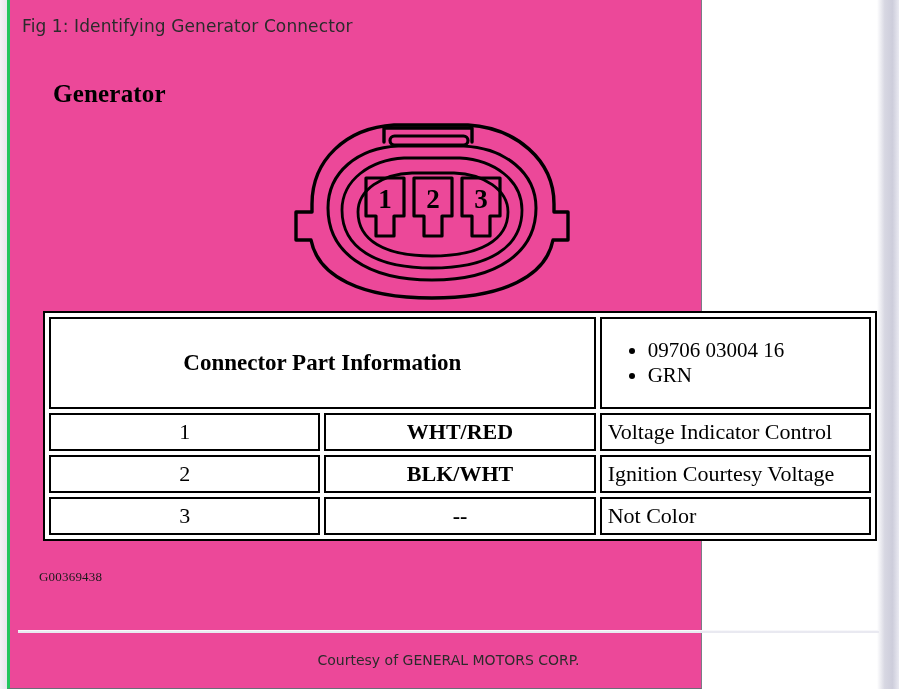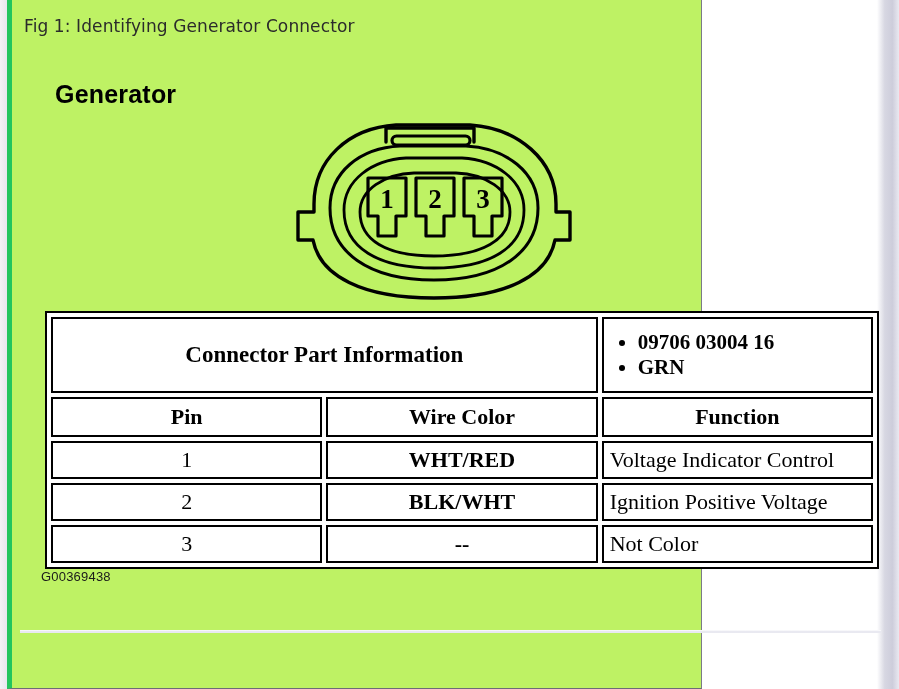--- a/index.html
+++ b/index.html
@@ -31,43 +31,43 @@
   #frame-left-edge {
     position: absolute;
     left: 0; top: 0;
     width: 7px; height: 689px;
     background: linear-gradient(to right, #f2f2f6 0%, #e6e6ee 100%);
   }
   #content-area {
     position: absolute;
     left: 7px; top: 0;
     width: 695px; height: 689px;
-    background: #bef264;
-    border-left: 5px solid #22c55e;
+    background: #ec4899;
+    border-left: 3px solid #22c55e;
     border-right: 1px solid #7b7b86;
     border-bottom: 1px solid #6c6c77;
     box-sizing: border-box;
   }
 
   
   #fig-title {
     position: absolute;
     left: 12px; top: 16px;
     font-size: 17px;
     color: #2b2b2b;
     font-family: "DejaVu Sans", sans-serif;
     letter-spacing: 0.1px;
     white-space: nowrap;
   }
 
   
   #generator-heading {
     position: absolute;
     left: 43px; top: 80px;
-    font-family: Liberation Sans, sans-serif;
+    font-family: Liberation Serif, serif;
     font-weight: bold;
     font-size: 25px;
     color: #000000;
     letter-spacing: 0.2px;
   }
 
   
   #connector-figure {
     position: absolute;
     left: 262px; top: 108px;
@@ -105,44 +105,44 @@
     text-align: center;
     font-weight: bold;
     font-size: 23px;
     height: 66px;
   }
   td.cell-partnums {
     padding: 4px 6px 4px 18px;
     height: 66px;
   }
   ul.partnum-list {
-    margin: 4px;
+    margin: 16px;
     padding: 0 0 0 24px;
     list-style: disc;
-    font-weight: bold;
+    font-weight: normal;
     font-size: 21px;
     line-height: 1.18;
   }
   ul.partnum-list li { padding: 0; margin: 0; }
 
   tr.head-row td {
     font-weight: bold;
     font-size: 22px;
     height: 30px;
   }
   tr.data-row td {
     font-size: 22px;
     height: 28px;
   }
 
   
   #figure-code {
     position: absolute;
     left: 29px; top: 569px;
-    font-family: Liberation Sans, sans-serif;
+    font-family: Liberation Serif, serif;
     font-size: 13px;
     color: #1a1a1a;
     letter-spacing: 0.2px;
   }
 
   
   #footer-divider {
     position: absolute;
     left: 8px; top: 630px;
     width: 861px; height: 3px;
@@ -235,46 +235,42 @@
           <tr>
             <td class="cell-partinfo" colspan="2">Connector Part Information</td>
             <td class="cell-partnums">
               <ul class="partnum-list">
                 <li>09706 03004 16</li>
                 <li>GRN</li>
               </ul>
             </td>
           </tr>
 
-          <tr class="head-row">
-            <td class="col-pin">Pin</td>
-            <td class="col-wire">Wire Color</td>
-            <td class="col-func" style="text-align:center;">Function</td>
-          </tr>
 
           <tr class="data-row">
             <td class="col-pin">1</td>
             <td class="col-wire">WHT/RED</td>
             <td class="col-func">Voltage Indicator Control</td>
           </tr>
 
           <tr class="data-row">
             <td class="col-pin">2</td>
             <td class="col-wire">BLK/WHT</td>
-            <td class="col-func">Ignition Positive Voltage</td>
+            <td class="col-func">Ignition Courtesy Voltage</td>
           </tr>
 
           <tr class="data-row">
             <td class="col-pin">3</td>
             <td class="col-wire">--</td>
             <td class="col-func">Not Color</td>
           </tr>
         </tbody>
       </table>
     </div>
 
     <div id="figure-code">G00369438</div>
 
     <div id="footer-divider"></div>
 
+    <div id="footer-text">Courtesy of GENERAL MOTORS CORP.</div>
 
   </div>
 </div>
 
 </body></html>

